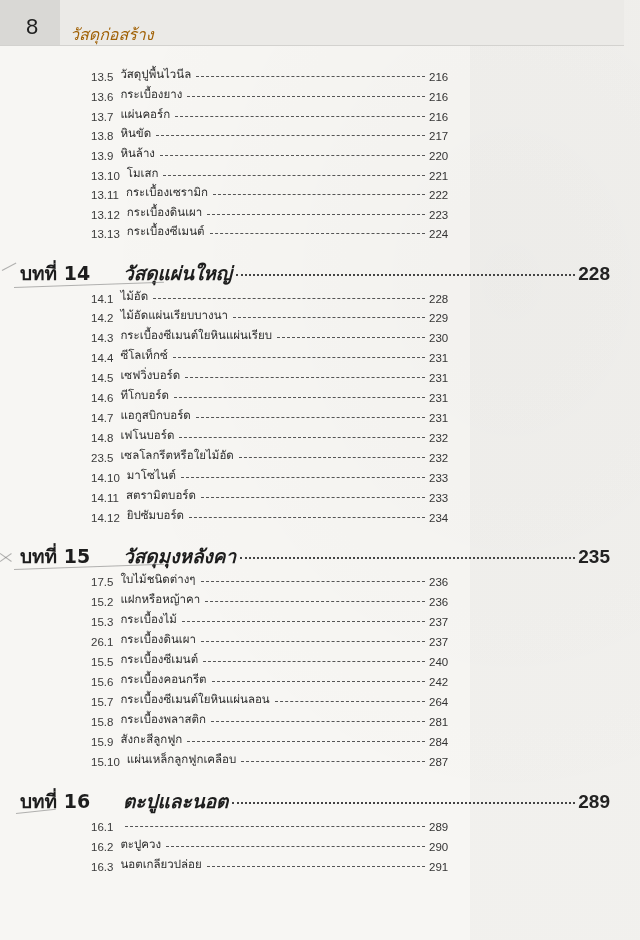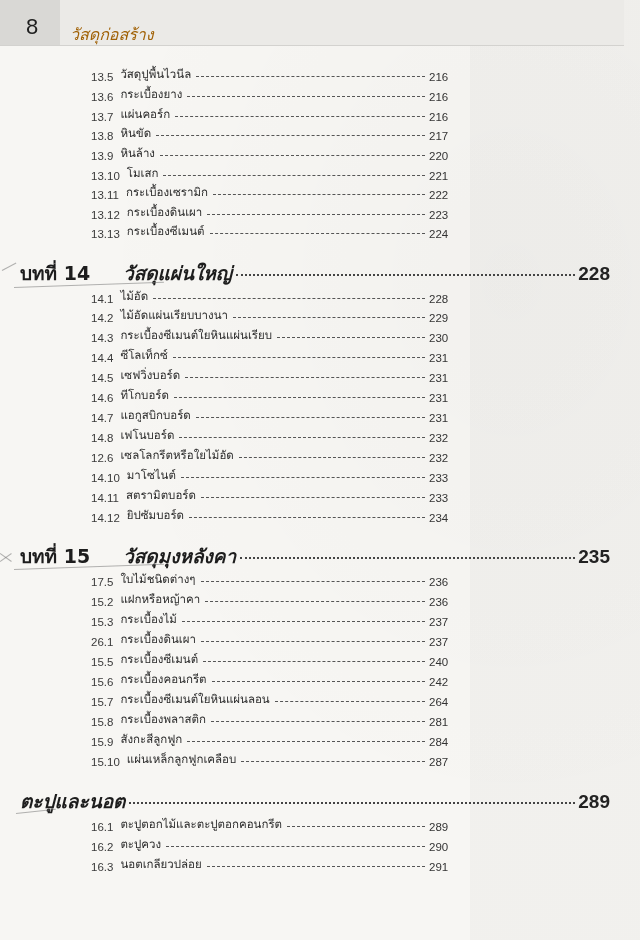--- a/index.html
+++ b/index.html
@@ -203,21 +203,21 @@
     <span class="dash"></span>
     <span class="page">231</span>
   </div>
   <div class="sec" style="top:426px">
     <span class="num">14.8</span>
     <span class="title">เฟโนบอร์ด</span>
     <span class="dash"></span>
     <span class="page">232</span>
   </div>
   <div class="sec" style="top:446px">
-    <span class="num">12.6</span>
+    <span class="num">23.5</span>
     <span class="title">เซลโลกรีตหรือใยไม้อัด</span>
     <span class="dash"></span>
     <span class="page">232</span>
   </div>
   <div class="sec" style="top:466px">
     <span class="num">14.10</span>
     <span class="title">มาโซไนต์</span>
     <span class="dash"></span>
     <span class="page">233</span>
   </div>
@@ -299,29 +299,29 @@
     <span class="page">284</span>
   </div>
   <div class="sec" style="top:750px">
     <span class="num">15.10</span>
     <span class="title">แผ่นเหล็กลูกฟูกเคลือบ</span>
     <span class="dash"></span>
     <span class="page">287</span>
   </div>
 
   <div class="chap" style="top:786px">
+    <span class="label">บทที่ 16</span>
     <span class="title">ตะปูและนอต</span>
     <span class="dots"></span>
     <span class="page">289</span>
   </div>
   <div class="pen-mark" style="left:16px;top:813px;width:40px;transform:rotate(-6deg)"></div>
 
   <div class="sec" style="top:815px">
     <span class="num">16.1</span>
-    <span class="title">ตะปูตอกไม้และตะปูตอกคอนกรีต</span>
     <span class="dash"></span>
     <span class="page">289</span>
   </div>
   <div class="sec" style="top:835px">
     <span class="num">16.2</span>
     <span class="title">ตะปูควง</span>
     <span class="dash"></span>
     <span class="page">290</span>
   </div>
   <div class="sec" style="top:855px">

